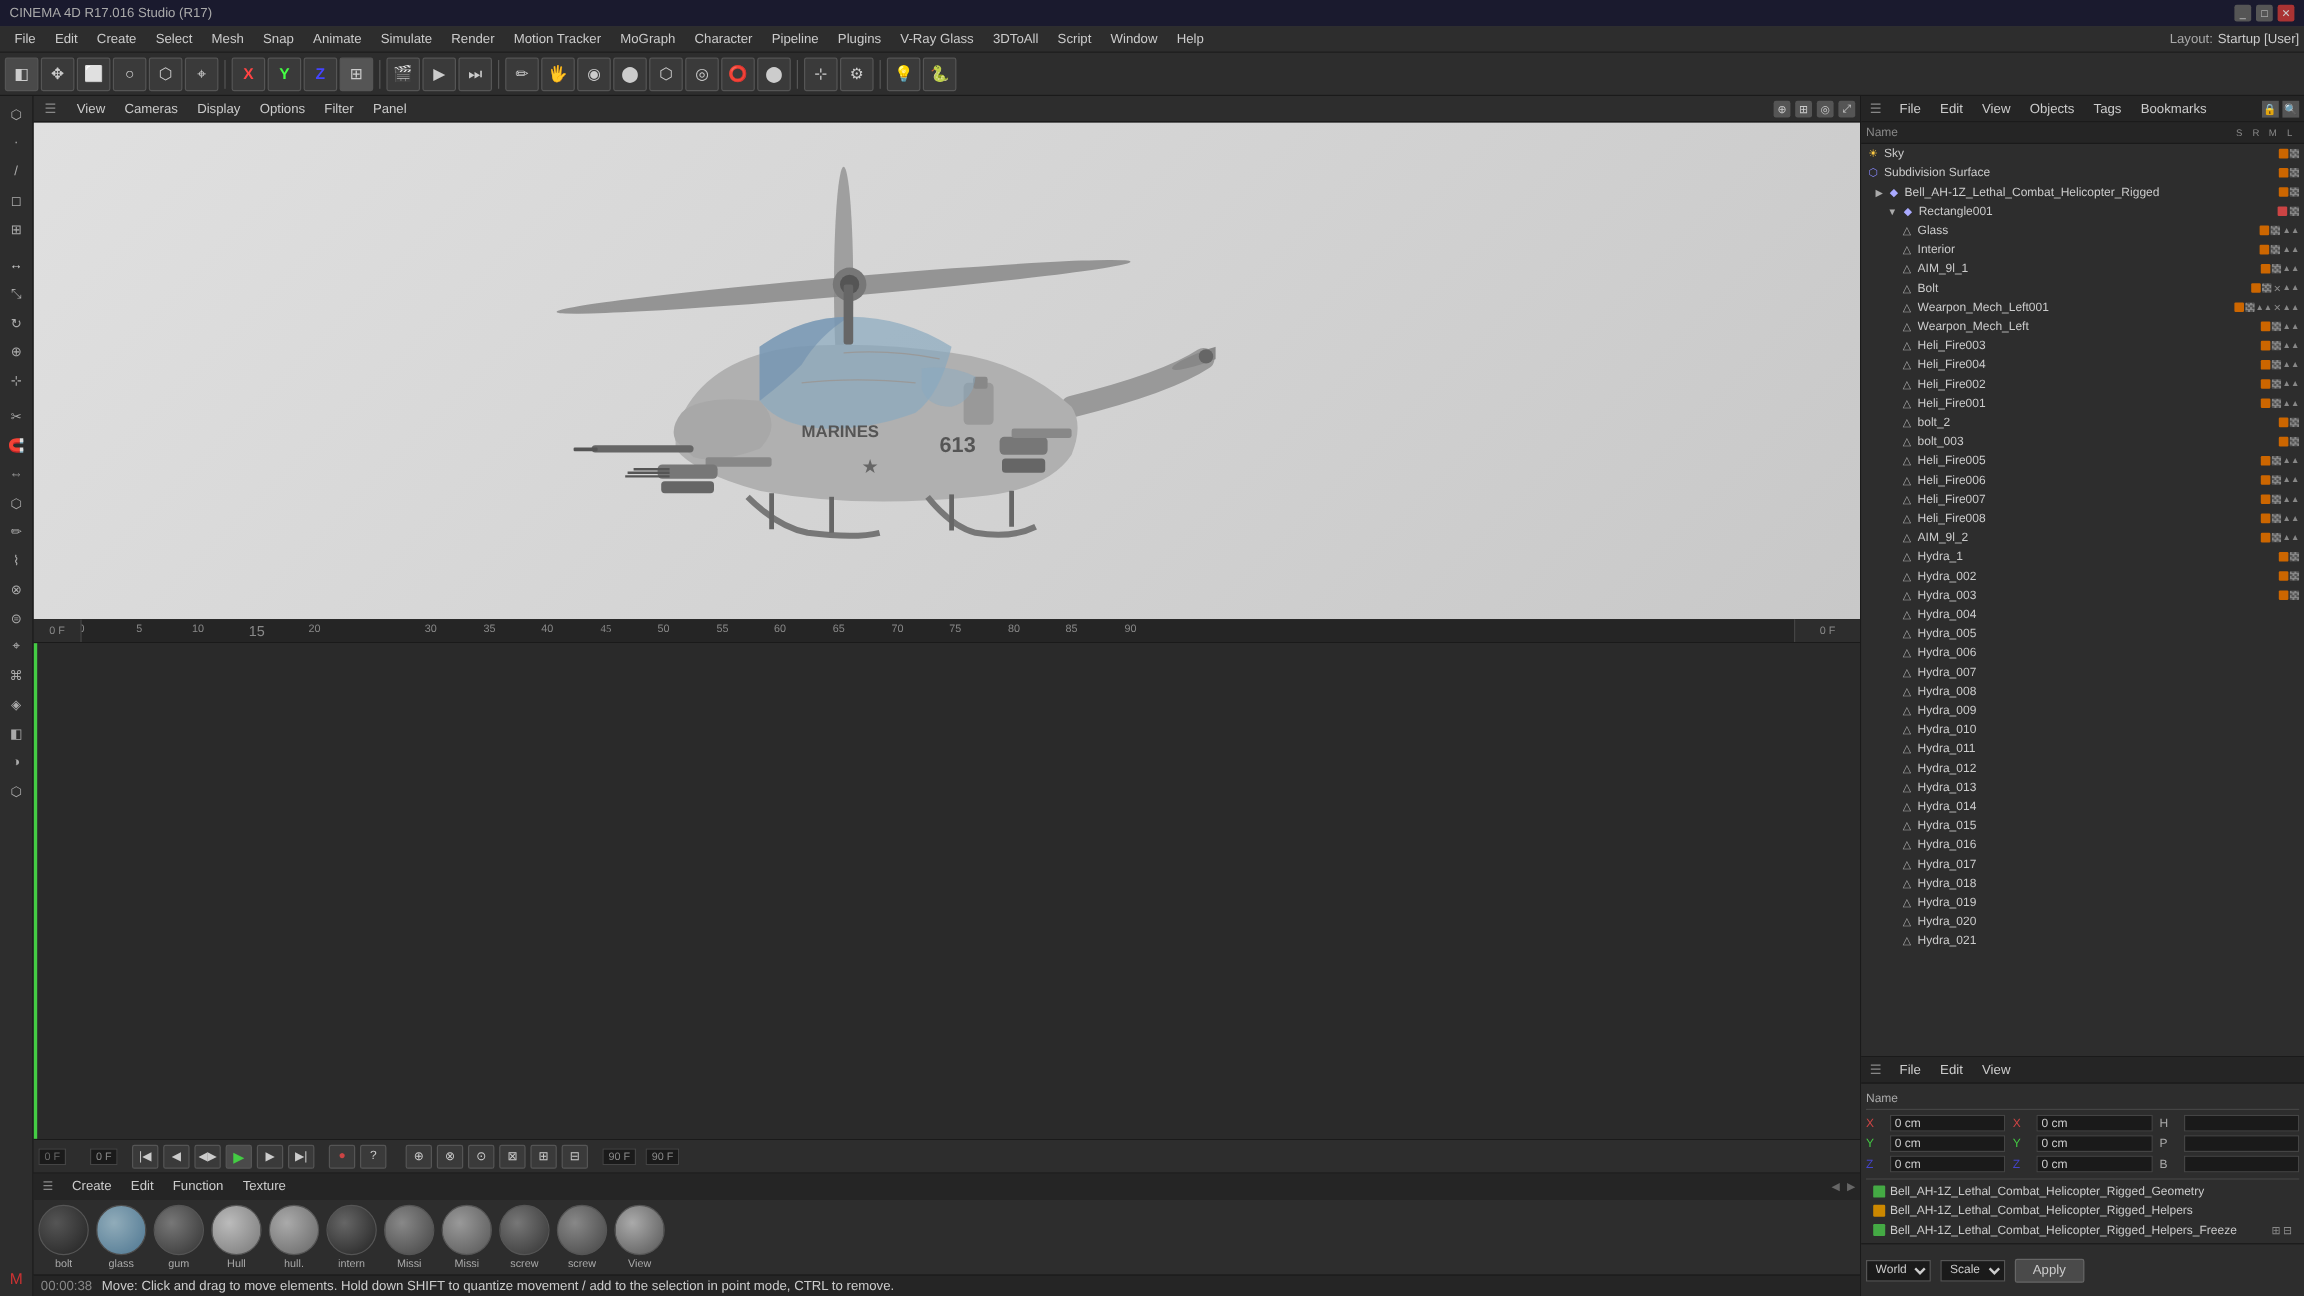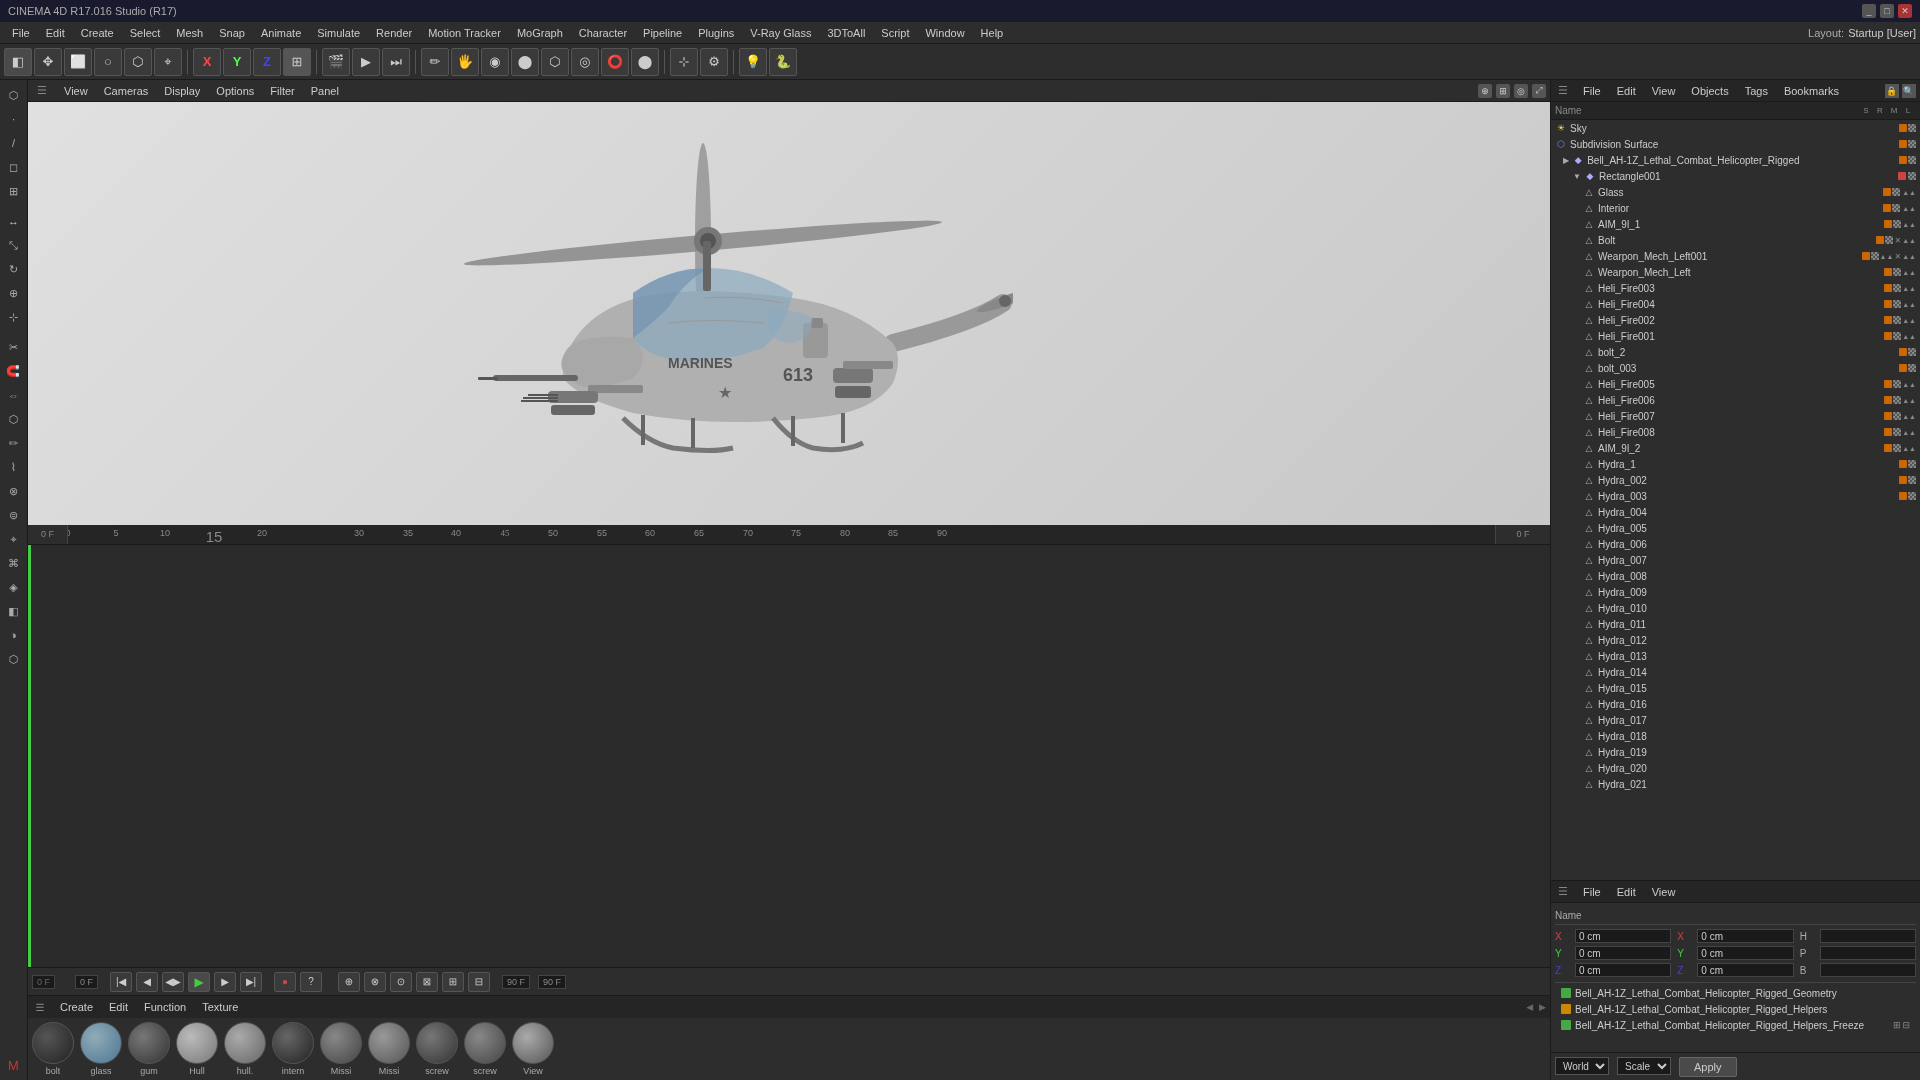--- a/index.html
+++ b/index.html
@@ -72,21 +72,21 @@
     #right-bottom { height: 200px; background: #2d2d2d; border-top: 1px solid #1a1a1a; flex-shrink: 0; display: flex; flex-direction: column; }
     #right-bottom-bar { height: 22px; background: #252525; display: flex; align-items: center; padding: 0 4px; gap: 8px; flex-shrink: 0; border-bottom: 1px solid #1a1a1a; }
     #right-bottom-bar .rb-menu { font-size: 11px; color: #ccc; cursor: pointer; padding: 0 4px; }
     #attrib-area { flex: 1; padding: 4px; overflow: hidden; }
     .attrib-row { display: flex; align-items: center; height: 16px; margin-bottom: 1px; }
     .attrib-label { font-size: 10px; color: #aaa; width: 20px; }
     .attrib-input { height: 14px; background: #1a1a1a; border: 1px solid #444; color: #ccc; font-size: 10px; padding: 0 3px; flex: 1; }
     .attrib-separator { width: 6px; }
     #attrib-list-area { flex: 1; overflow-y: auto; padding: 2px; }
     .attrib-list-row { height: 16px; display: flex; align-items: center; font-size: 10px; color: #ccc; padding: 0 4px; }
-    .apply-row { height: 28px; display: flex; align-items: flex-start; padding: 4px; gap: 8px; border-top: 1px solid #1a1a1a; flex-shrink: 0; }
+    .apply-row { height: 44px; display: flex; align-items: center; padding: 4px; gap: 8px; border-top: 1px solid #1a1a1a; flex-shrink: 0; }
     .apply-select { height: 18px; background: #1a1a1a; border: 1px solid #555; color: #ccc; font-size: 10px; padding: 0 3px; }
     .apply-btn { height: 20px; padding: 0 14px; background: #4a4a4a; border: 1px solid #666; color: #ccc; font-size: 11px; cursor: pointer; border-radius: 2px; }
 
     
     #status-bar { height: 18px; background: #252525; display: flex; align-items: center; padding: 0 6px; flex-shrink: 0; border-top: 1px solid #1a1a1a; }
 
     
     ::-webkit-scrollbar { width: 6px; height: 6px; }
     ::-webkit-scrollbar-track { background: #2a2a2a; }
     ::-webkit-scrollbar-thumb { background: #555; border-radius: 3px; }
@@ -283,21 +283,21 @@
     <div id="timeline-ruler" style="position:relative;height:20px;background:#252525;overflow:hidden;">
       <div style="position:absolute;left:0;top:0;width:40px;height:100%;background:#2d2d2d;border-right:1px solid #444;display:flex;align-items:center;justify-content:center;">
         <span style="font-size:9px;color:#888;">0 F</span>
       </div>
 
       <div style="position:absolute;left:40px;right:55px;height:100%;overflow:hidden;">
         <div style="position:relative;height:100%;">
           <span class="ruler-number" style="left:0px;top:3px;font-size:9px;color:#888;position:absolute;">0</span>
           <span class="ruler-number" style="left:48px;top:3px;font-size:9px;color:#888;position:absolute;">5</span>
           <span class="ruler-number" style="left:97px;top:3px;font-size:9px;color:#888;position:absolute;">10</span>
-          <span class="ruler-number" style="left:146px;top:3px;font-size:15px;color:#888;position:absolute;">15</span>
+          <span class="ruler-number" style="left:146px;top:3px;font-size:12px;color:#888;position:absolute;">15</span>
           <span class="ruler-number" style="left:194px;top:3px;font-size:9px;color:#888;position:absolute;">20</span>
           <span class="ruler-number" style="left:250px;top:3px;font-size:9px;color:#888;position:absolute;margin-top:42px;">25</span>
           <span class="ruler-number" style="left:291px;top:3px;font-size:9px;color:#888;position:absolute;">30</span>
           <span class="ruler-number" style="left:340px;top:3px;font-size:9px;color:#888;position:absolute;">35</span>
           <span class="ruler-number" style="left:388px;top:3px;font-size:9px;color:#888;position:absolute;">40</span>
           <span class="ruler-number" style="left:437px;top:3px;font-size:9px;color:#888;position:absolute;font-family:Liberation Serif, serif;">45</span>
           <span class="ruler-number" style="left:485px;top:3px;font-size:9px;color:#888;position:absolute;">50</span>
           <span class="ruler-number" style="left:534px;top:3px;font-size:9px;color:#888;position:absolute;">55</span>
           <span class="ruler-number" style="left:582px;top:3px;font-size:9px;color:#888;position:absolute;">60</span>
           <span class="ruler-number" style="left:631px;top:3px;font-size:9px;color:#888;position:absolute;">65</span>
@@ -399,20 +399,24 @@
           <div class="mat-ball" style="background:radial-gradient(circle at 35% 35%, #888, #444);"></div>
           <span class="mat-label">screw</span>
         </div>
         <div class="mat-item">
           <div class="mat-ball" style="background:radial-gradient(circle at 35% 35%, #aaa, #555);"></div>
           <span class="mat-label">View</span>
         </div>
       </div>
     </div>
 
+    <div id="status-bar">
+      <span style="margin-right:8px;color:#888;">00:00:38</span>
+      <span>Move: Click and drag to move elements. Hold down SHIFT to quantize movement / add to the selection in point mode, CTRL to remove.</span>
+    </div>
   </div>
 
   <div id="right-panel">
 
     <div id="right-top">
       <div id="right-top-bar">
         <div style="width:16px;height:16px;display:flex;align-items:center;justify-content:center;cursor:pointer;color:#888;">☰</div>
         <span class="rt-menu">File</span>
         <span class="rt-menu">Edit</span>
         <span class="rt-menu">View</span>

